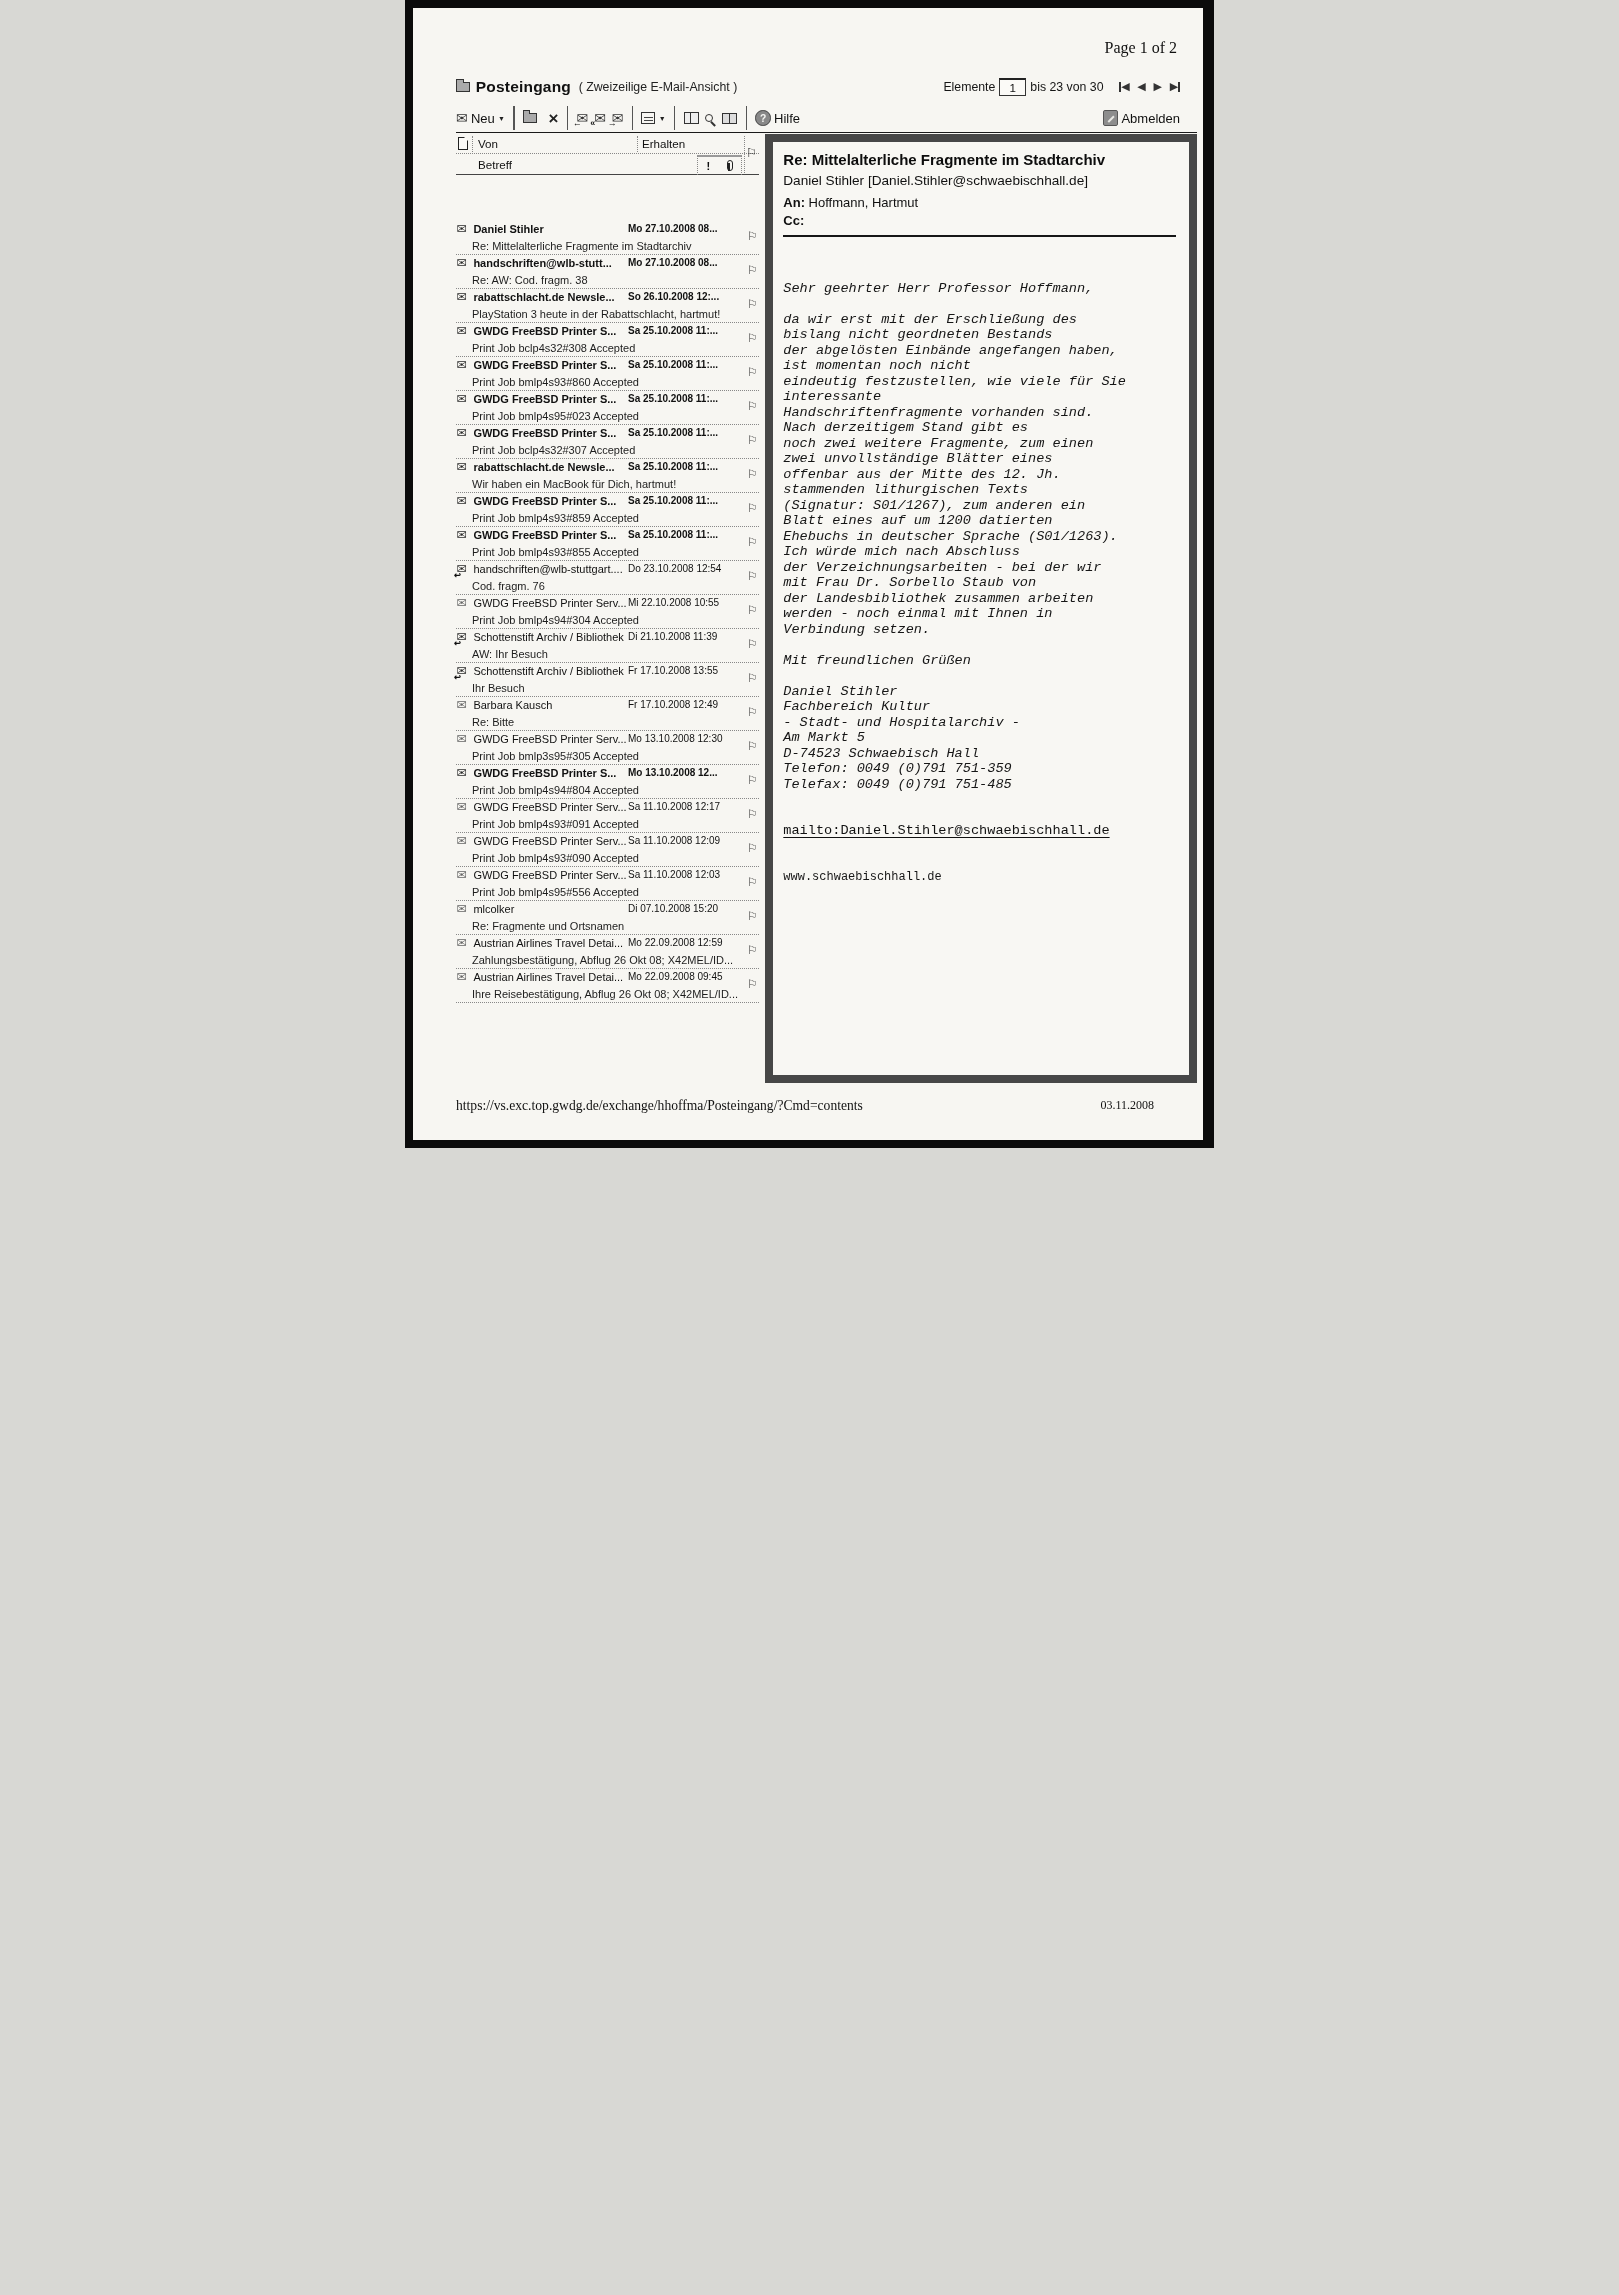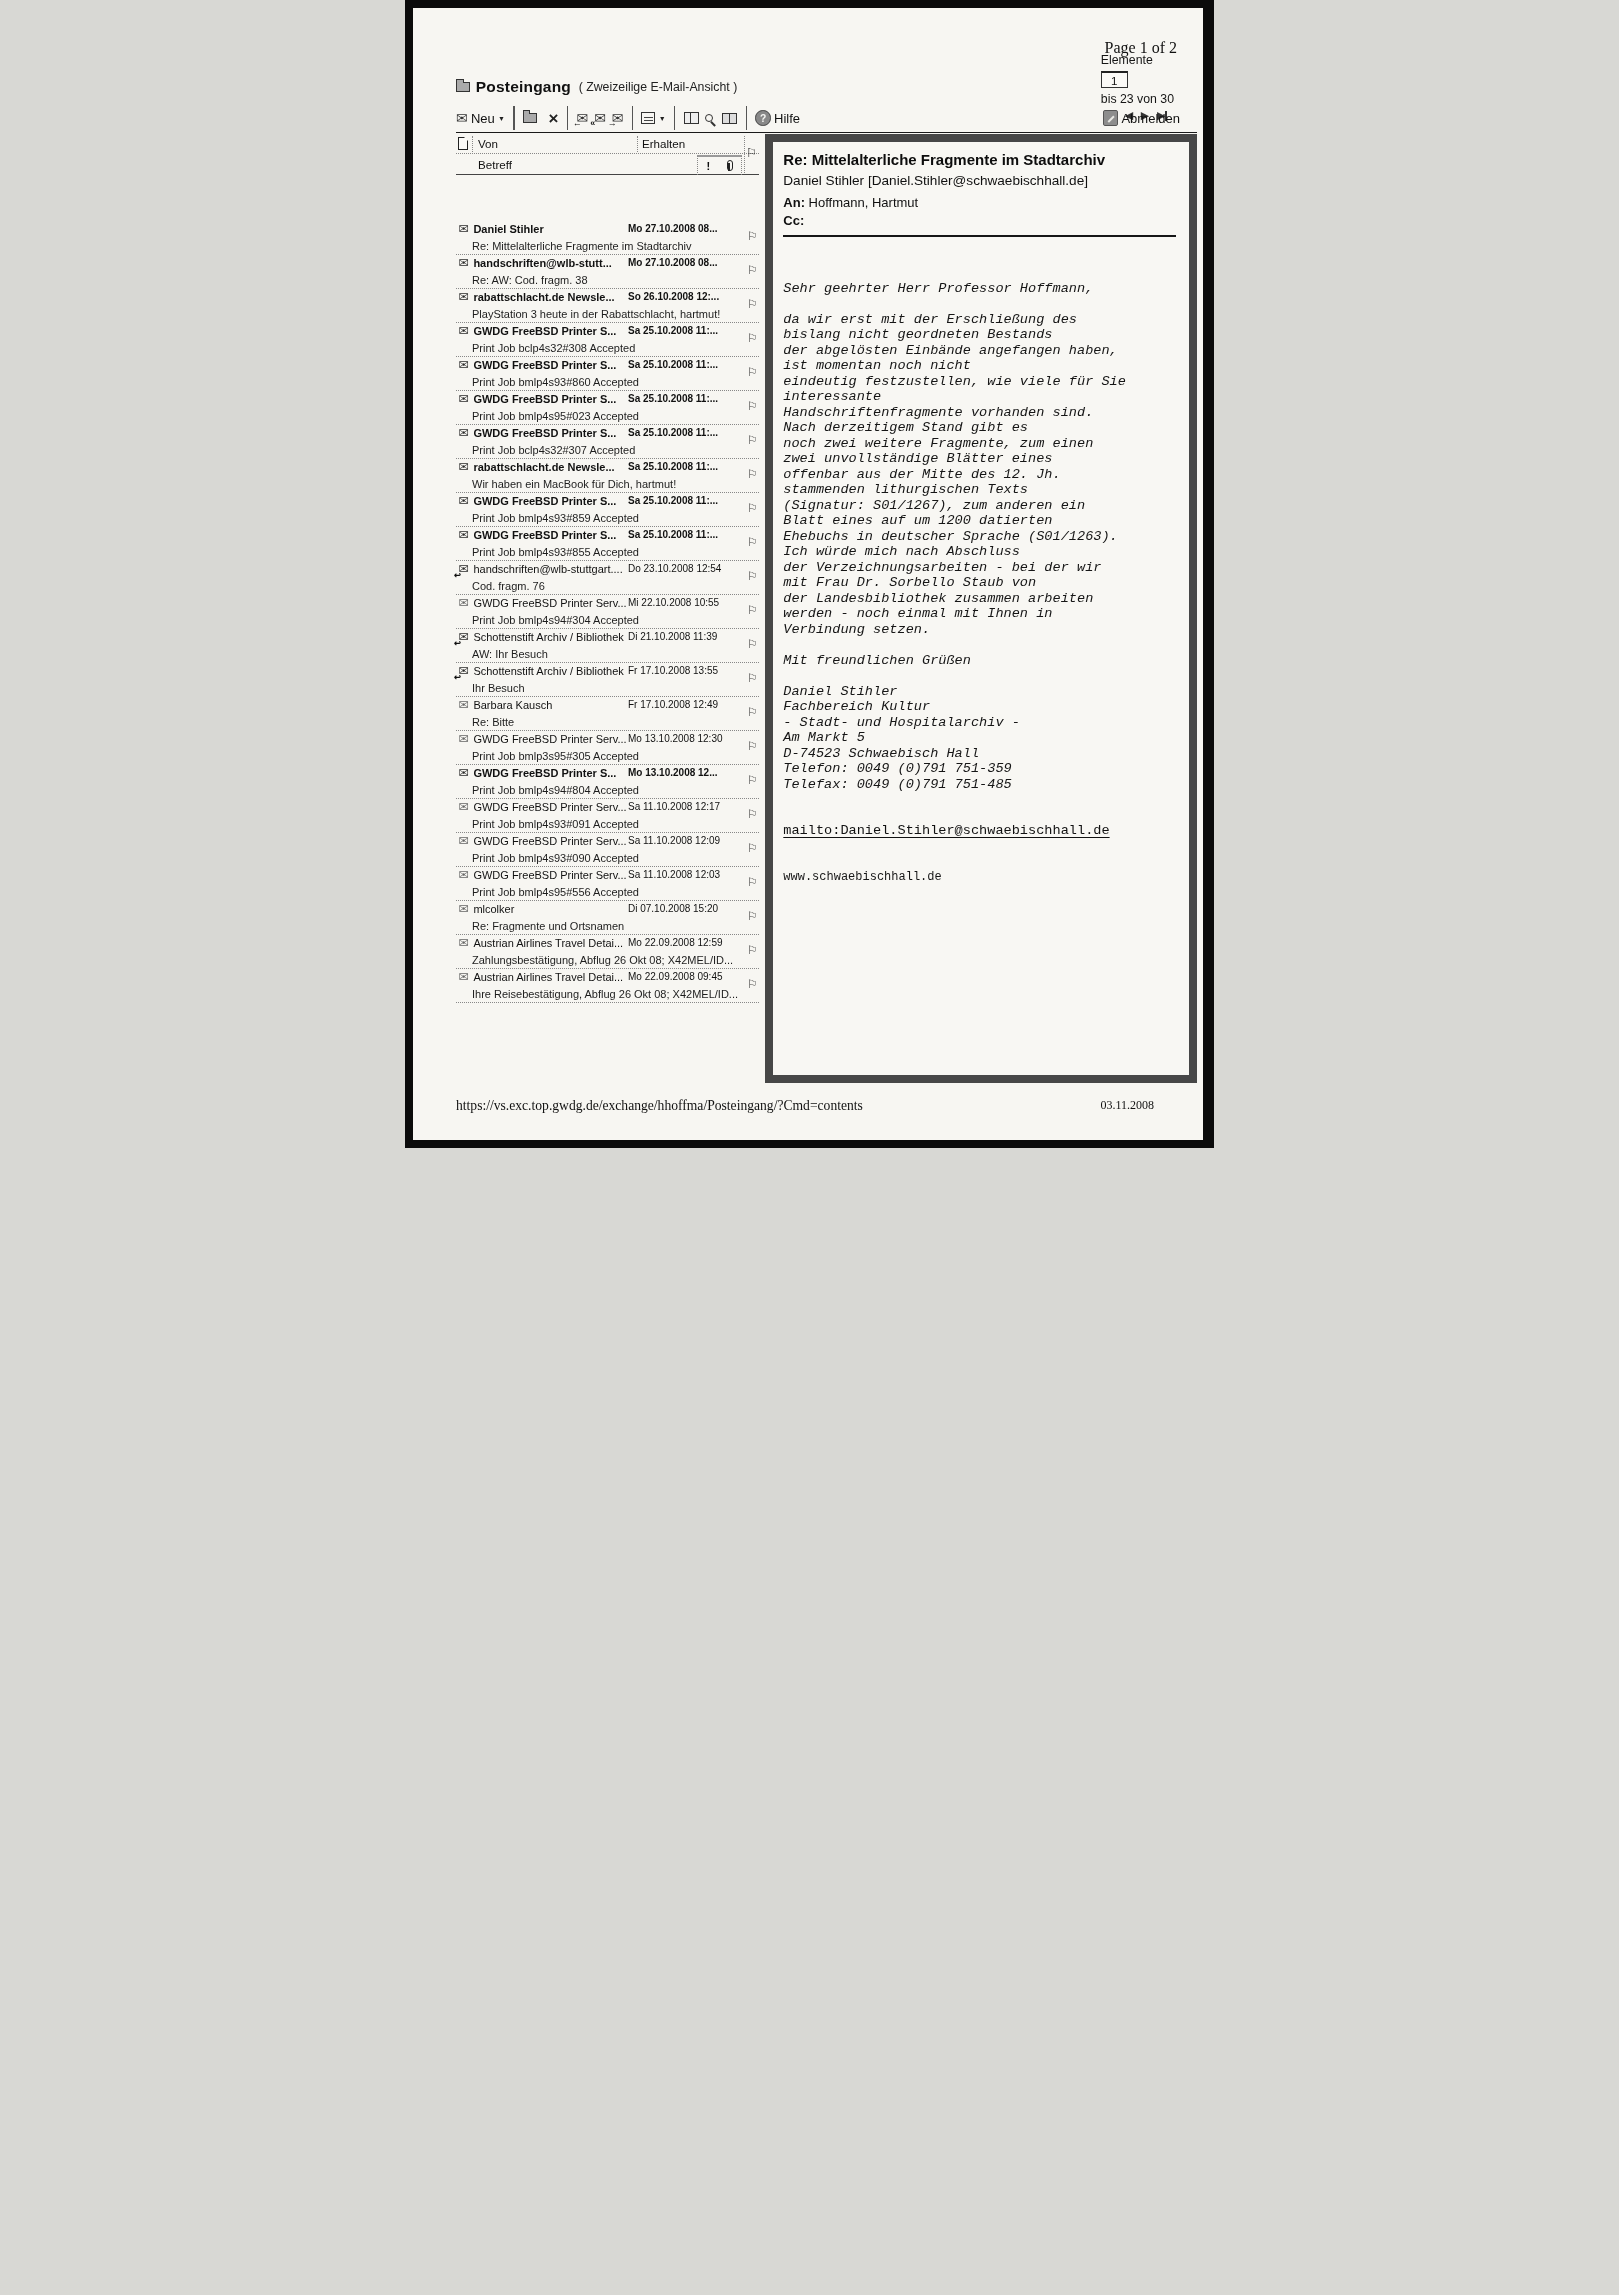--- a/index.html
+++ b/index.html
@@ -19,21 +19,21 @@
   .page-label{position:absolute;top:31px;right:26px;font-family:"Liberation Serif",serif;font-size:16px;color:#111;}
   .footer-url{position:absolute;top:1090px;left:43px;font-family:"Liberation Serif",serif;font-size:13.6px;color:#111;}
   .footer-date{position:absolute;top:1090px;right:49px;font-family:"Liberation Serif",serif;font-size:12px;color:#111;}
 
   
   .owa-header{position:absolute;top:66px;left:43px;width:724px;height:26px;display:flex;align-items:center;}
   .folder-icon{position:relative;width:14px;height:9.7px;background:#aaa;border:1.3px solid #333;margin-right:5.8px;flex:0 0 auto;}
   .folder-icon::before{content:"";position:absolute;top:-3.9px;left:-1.3px;width:5.8px;height:2.6px;background:#aaa;border:1.3px solid #333;border-bottom:none;}
   .folder-title{font-size:15.5px;font-weight:bold;color:#111;letter-spacing:0.2px;}
   .view-mode{font-size:12.3px;color:#222;margin-left:7.7px;}
-  .header-right{margin-left:auto;display:flex;align-items:flex-start;gap:4px;flex-direction:column;}
+  .header-right{margin-left:auto;display:flex;align-items:center;gap:4px;}
   .elements-label{font-size:12.3px;}
   .page-input{width:27px;height:17.4px;border:1.3px solid #333;border-top:2.6px solid #222;background:#fbfaf7;text-align:center;font-size:11.6px;font-family:"Liberation Sans",sans-serif;color:#111;padding:0;}
   .range-label{font-size:12.3px;margin-right:6px;}
   .nav-group{display:flex;align-items:center;gap:7.7px;margin-left:5.2px;}
   .nav-btn{display:inline-flex;align-items:center;font-size:11px;color:#333;cursor:pointer;line-height:1;}
   .nav-bar{width:1.9px;height:9.7px;background:#333;display:inline-block;}
   .nav-btn .nav-bar + span{margin-left:0.6px;}
 
   
   .owa-toolbar{position:absolute;top:96px;left:43px;width:724px;height:28px;display:flex;align-items:center;gap:5.8px;}
@@ -54,21 +54,21 @@
   .book-icon::after{content:"";position:absolute;top:0;bottom:0;left:5.8px;width:1.3px;background:#333;}
   .help-icon{width:15.5px;height:15.5px;border-radius:50%;background:#888;color:#f5f5f2;font-weight:bold;font-size:10.3px;display:inline-flex;align-items:center;justify-content:center;border:1.3px solid #444;}
   .tb-spacer{flex:1;}
   .logout-icon{position:relative;width:15.5px;height:15.5px;background:#8d8d8d;border-radius:1.9px;border:0.6px solid #555;}
   .logout-icon::after{content:"";position:absolute;left:3.2px;top:7px;width:8.4px;height:1.9px;background:#e8e8e4;transform:rotate(-45deg);}
 
   
   .owa-main{position:absolute;top:124px;left:43px;width:741px;height:954px;border-top:1.3px solid #1a1a1a;}
 
   
-  .mail-list{position:absolute;left:0;top:1.3px;width:303px;text-align:center;}
+  .mail-list{position:absolute;left:0;top:1.3px;width:303px;}
   .list-header{position:relative;height:41px;border-bottom:1.3px solid #444;}
   .lh-row1{position:absolute;top:0;left:0;right:0;height:20px;border-bottom:1.3px dotted #888;}
   .doc-icon{position:absolute;left:1.9px;top:2.6px;width:9.7px;height:13px;background:#fbfaf7;border:1.3px solid #222;}
   .doc-icon::before{content:"";position:absolute;right:-1.3px;top:-1.3px;border-style:solid;border-width:0 4.5px 4.5px 0;border-color:transparent #f7f6f2 transparent transparent;}
   .lh-v-sep{position:absolute;top:1.3px;bottom:1.3px;width:0;border-left:1.3px dotted #888;}
   .lh-von{position:absolute;left:22px;top:2.6px;font-size:11.6px;color:#111;}
   .lh-erhalten{position:absolute;left:186px;top:2.6px;font-size:11.6px;color:#111;}
   .lh-betreff{position:absolute;left:22px;top:24px;font-size:11.6px;color:#111;}
   .lh-impbox{position:absolute;left:241px;top:21px;width:45px;height:19.4px;border-left:1.3px dotted #888;border-right:1.3px dotted #888;border-top:2.6px solid #999;display:flex;align-items:center;justify-content:space-around;}
   .imp{font-size:11px;font-weight:bold;color:#111;}

